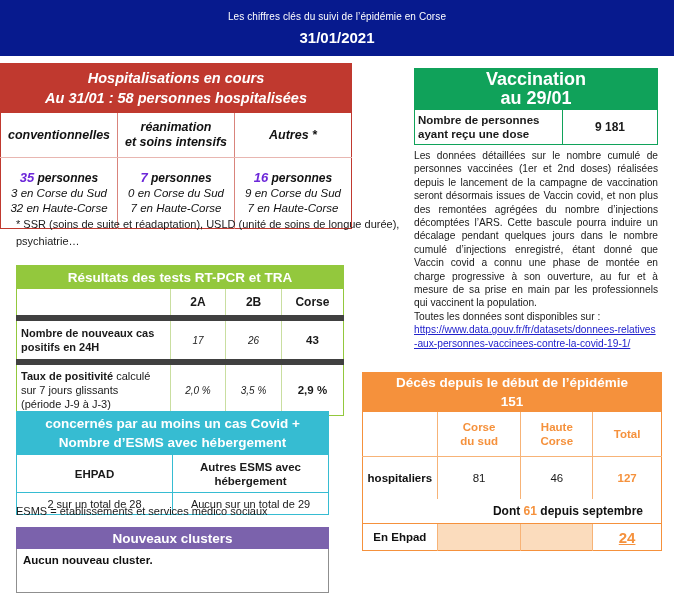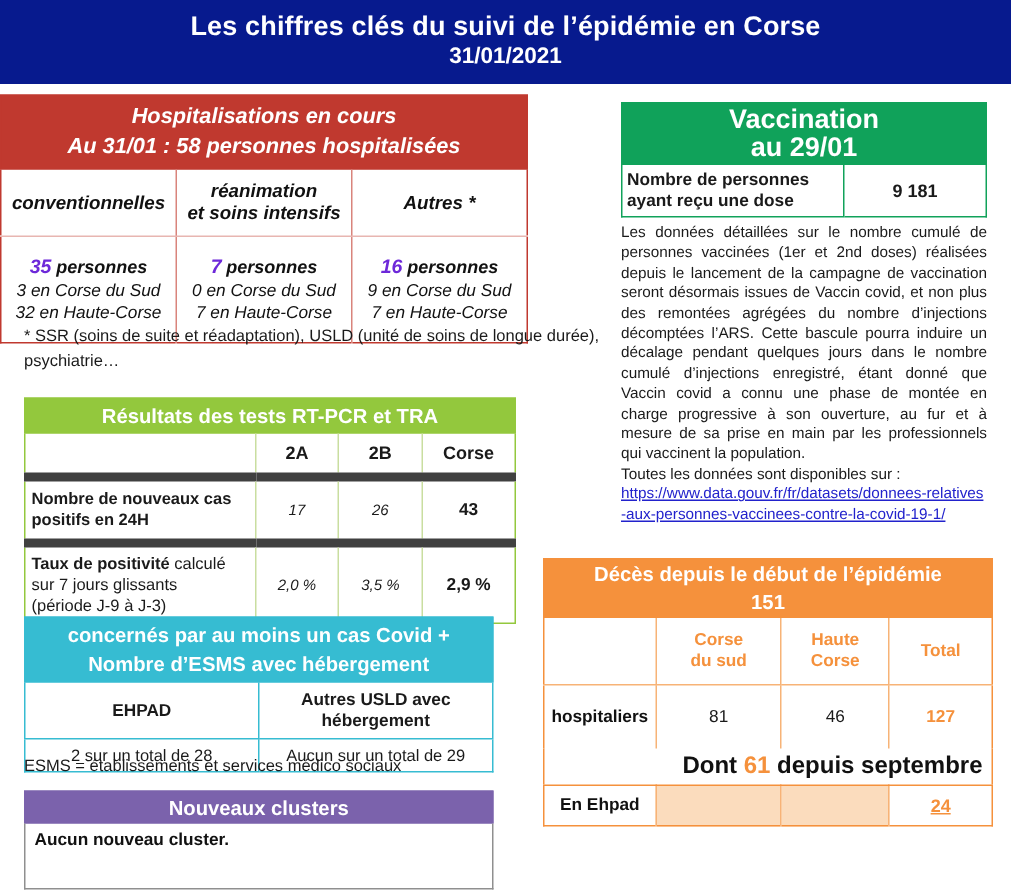--- a/index.html
+++ b/index.html
@@ -13,21 +13,21 @@
     position:relative;
   }
   
   .page-header{
     position:absolute;left:0;top:0;width:674px;height:56px;
     background:#071a8e;
     color:#ffffff;
     text-align:center;
     display:flex;flex-direction:column;align-items:center;justify-content:center;
   }
-  .page-header .line1{font-size:18px;font-weight:bold;letter-spacing:0.1px;line-height:20px;}
+  .page-header .line1{font-size:10px;font-weight:normal;letter-spacing:0.1px;line-height:20px;}
   .page-header .line2{font-size:15px;font-weight:bold;line-height:22px;}
 
   
   .panel{position:absolute;box-sizing:border-box;}
   .band{
     color:#ffffff;font-weight:bold;text-align:center;
     display:flex;flex-direction:column;align-items:center;justify-content:center;
   }
   table.grid{border-collapse:collapse;width:100%;table-layout:fixed;}
   table.grid td{vertical-align:middle;text-align:center;}
@@ -131,29 +131,29 @@
   #deces td{border-right:1px solid #f7b377;}
   #deces td:last-child{border-right:none;}
   #deces tr.head td{
     color:#f5913c;font-weight:bold;height:42px;font-size:11.5px;line-height:14px;
     border-bottom:1px solid #f7b377;
   }
   #deces tr.hosp td{height:40px;font-size:11.5px;}
   #deces td.rowlbl{font-weight:bold;color:#111;text-align:center;font-size:11.5px;}
   #deces td.total{color:#f5913c;font-weight:bold;font-size:15px;}
   #deces tr.dont td{
-    height:22px;text-align:right;font-size:16px;font-weight:bold;color:#111;
-    padding-right:6px;border-right:none;border-top:none;
+    height:22px;text-align:right;font-size:12px;font-weight:bold;color:#111;
+    padding-right:18px;border-right:none;border-top:none;
     border-bottom:1px solid #f5913c;
   }
   #deces tr.dont .hl{color:#f5913c;}
   #deces tr.ehpad td{height:24px;}
   #deces tr.ehpad td.shaded{background:#fbdcbd;}
   #deces tr.ehpad td.lbl{font-weight:bold;font-size:11.5px;color:#111;}
-  #deces tr.ehpad td.total{font-size:12px;text-decoration:underline;}
+  #deces tr.ehpad td.total{font-size:15px;text-decoration:underline;}
 </style>
 </head>
 <body>
 
 <div class="page-header">
   <div class="line1">Les chiffres clés du suivi de l’épidémie en Corse</div>
   <div class="line2">31/01/2021</div>
 </div>
 
 <div class="panel" id="hosp">
@@ -247,21 +247,21 @@
 <div class="panel" id="esms">
   <div class="band">
     <div>concernés par au moins un cas Covid +</div>
     <div>Nombre d’ESMS avec hébergement</div>
   </div>
   <table class="grid">
     <tbody>
         <tr class="head">
       <td>EHPAD</td>
       <td>
-        <div>Autres USLD avec</div>
+        <div>Autres ESMS avec</div>
         <div>hébergement</div>
       </td>
     </tr>
     <tr class="body">
       <td>2 sur un total de 28</td>
       <td>Aucun sur un total de 29</td>
     </tr>
   </tbody>
     </table>
 </div>

